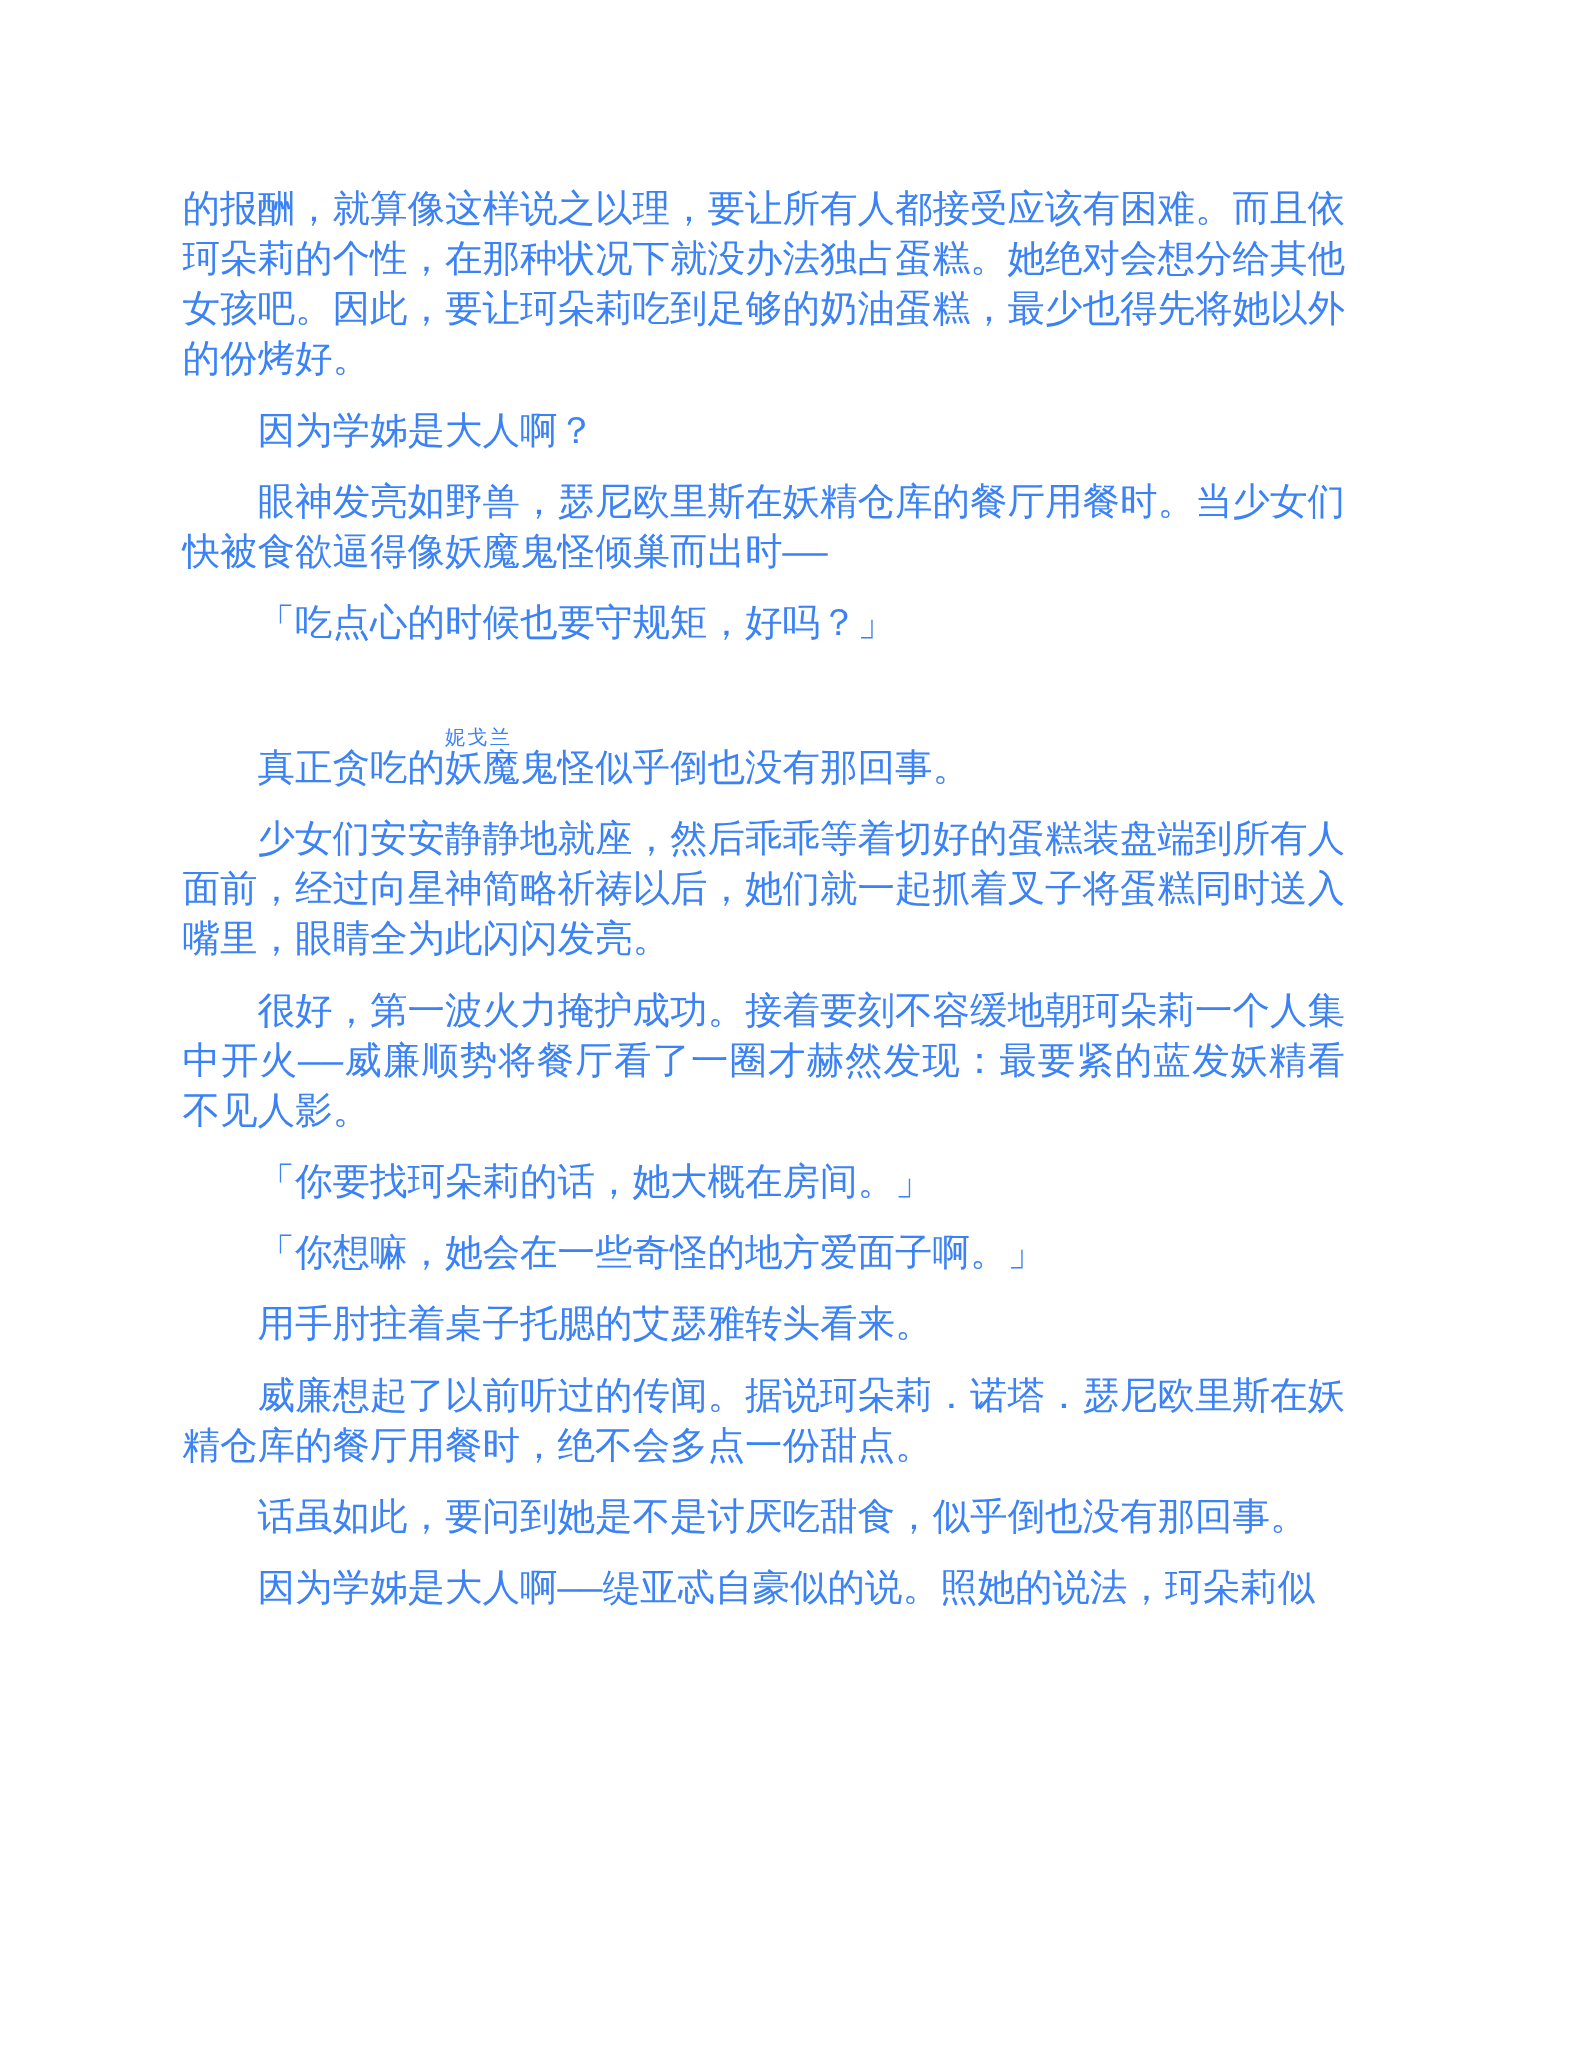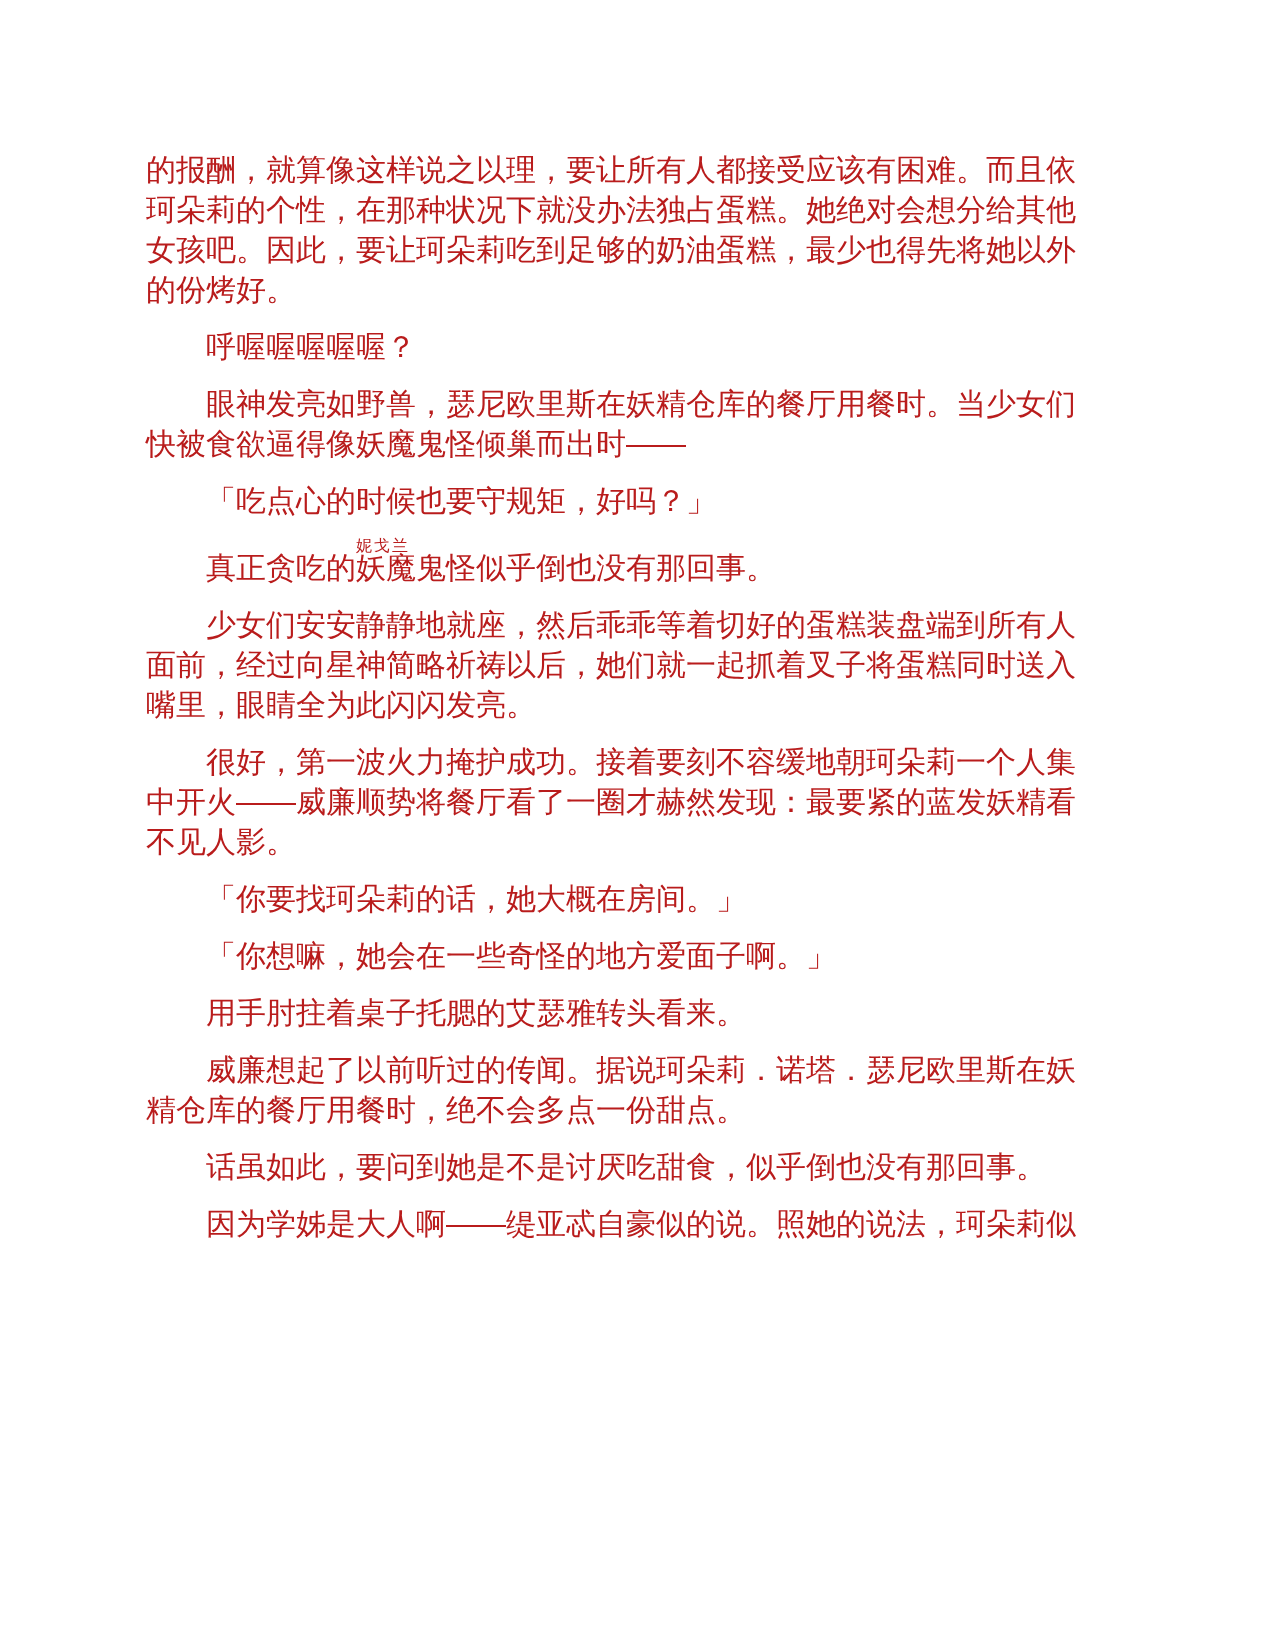--- a/index.html
+++ b/index.html
@@ -8,22 +8,22 @@
     background: #ffffff;
   }
   .page {
     position: relative;
     width: 1275px;
     height: 1650px;
     box-sizing: border-box;
     background: #ffffff;
     padding: 150px 199px 14px 146px;
     overflow: hidden;
-    color: #b91c1c;
-    font-family: Liberation Sans, sans-serif;
+    color: #3b82f6;
+    font-family: Liberation Mono, monospace;
   }
   .page p {
     margin: 0 0 17px 0;
     font-size: 30px;
     line-height: 40px;
     text-align: justify;
     text-justify: inter-ideograph;
     word-break: break-all;
   }
   .page p.indent {
@@ -33,30 +33,31 @@
     padding-top: 8px;
   }
   ruby {
     ruby-position: over;
   }
   ruby rt {
     font-size: 16px;
     line-height: 1;
     letter-spacing: 2px;
     text-align: left;
+    margin-top: 44px;
   }
 </style>
 </head>
 <body>
 
 <div class="page">
 
   <p>的报酬，就算像这样说之以理，要让所有人都接受应该有困难。而且依珂朵莉的个性，在那种状况下就没办法独占蛋糕。她绝对会想分给其他女孩吧。因此，要让珂朵莉吃到足够的奶油蛋糕，最少也得先将她以外的份烤好。</p>
 
-  <p class="indent">呼喔喔喔喔喔？</p>
+  <p class="indent">因为学姊是大人啊？</p>
 
 
   <p class="indent">眼神发亮如野兽，瑟尼欧里斯在妖精仓库的餐厅用餐时。当少女们快被食欲逼得像妖魔鬼怪倾巢而出时——</p>
 
   <p class="indent">「吃点心的时候也要守规矩，好吗？」</p>
 
   <p class="indent has-ruby"><span>真正贪吃的</span><ruby><span>妖魔鬼怪</span><rt>妮戈兰</rt></ruby><span>似乎倒也没有那回事。</span></p>
 
   <p class="indent">少女们安安静静地就座，然后乖乖等着切好的蛋糕装盘端到所有人面前，经过向星神简略祈祷以后，她们就一起抓着叉子将蛋糕同时送入嘴里，眼睛全为此闪闪发亮。</p>
 

